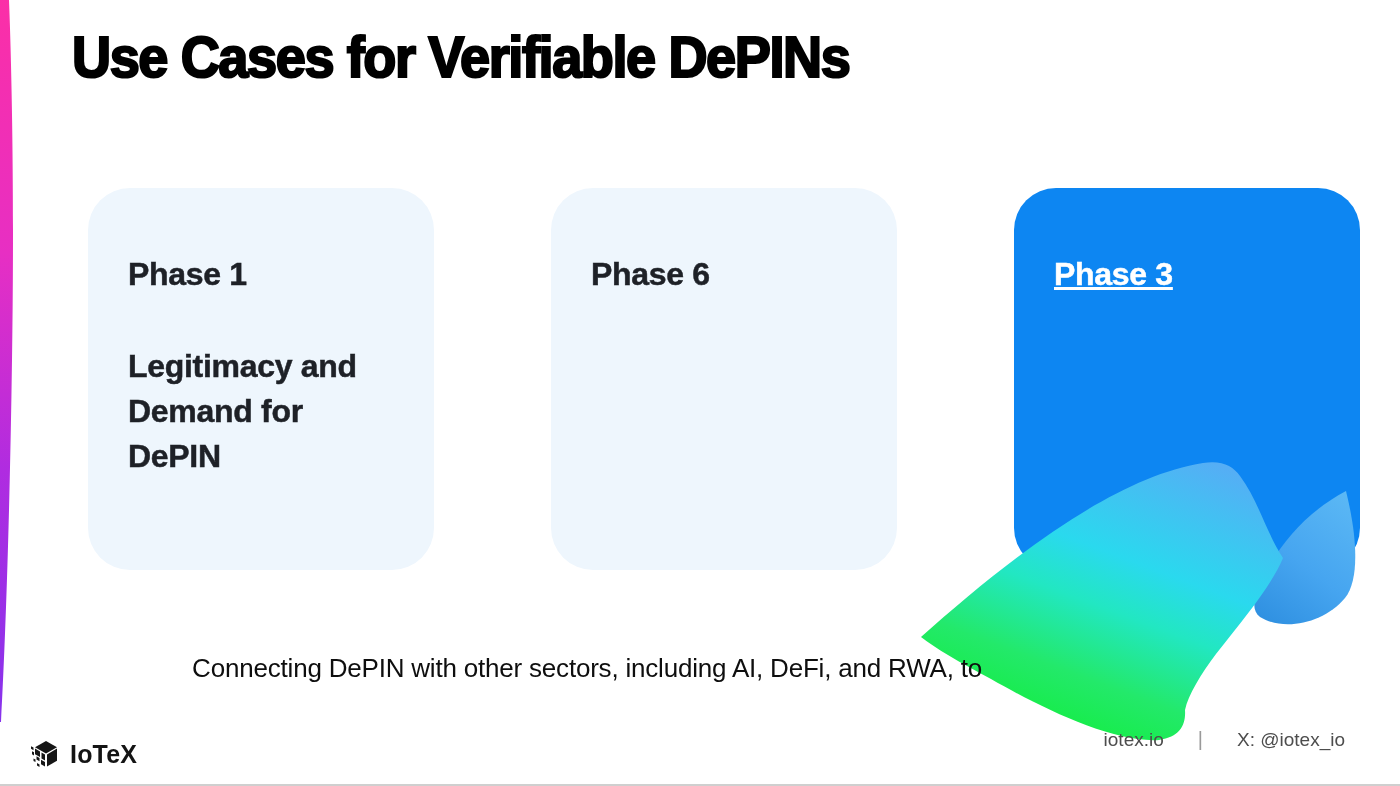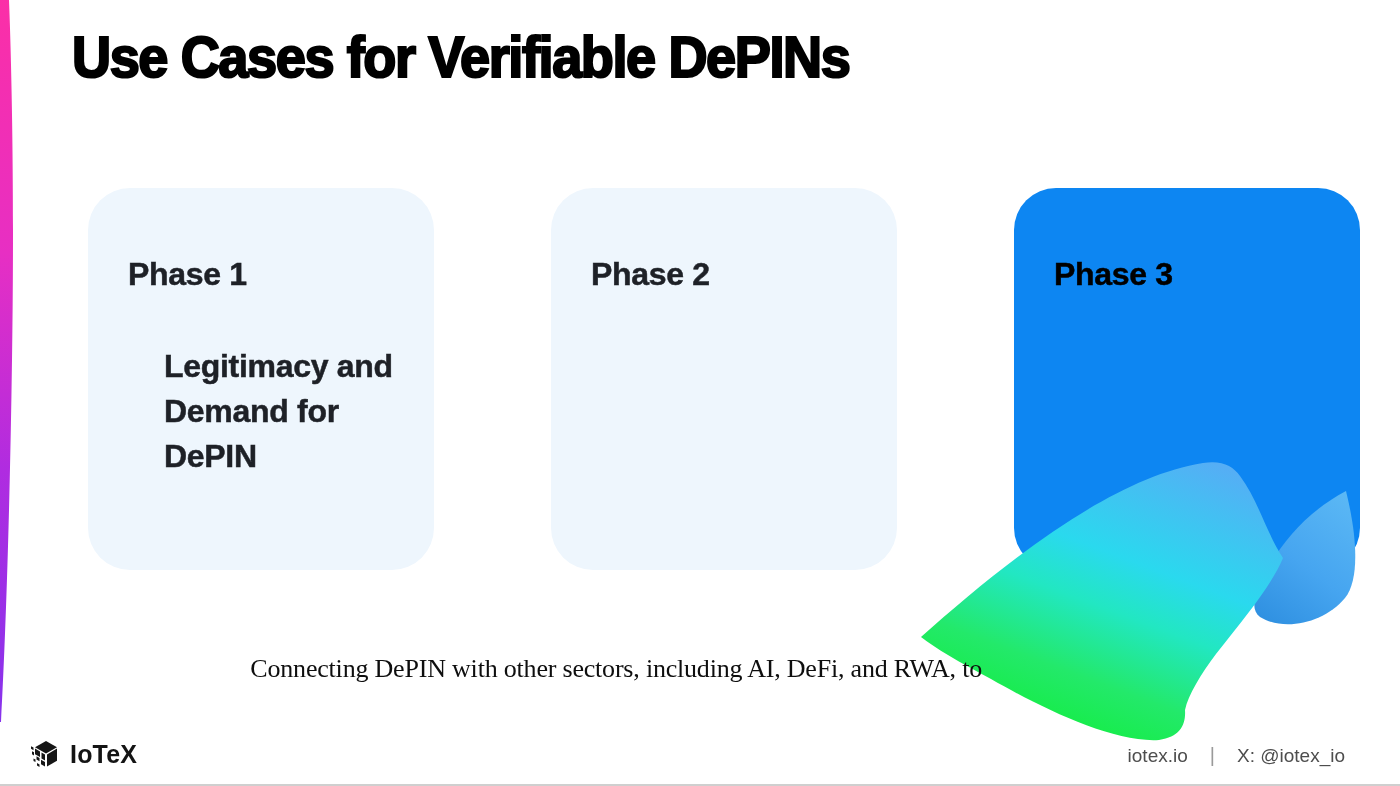--- a/index.html
+++ b/index.html
@@ -35,54 +35,52 @@
   .cards{
     position:absolute;left:88px;top:188px;
     display:flex;gap:117px;
   }
   .card{
     width:346px;height:382px;
     border-radius:42px;
     padding:66px 36px 0 40px;
   }
   .card.light{background:var(--card-light);color:var(--text-dark);}
-  .card.primary{background:var(--accent-blue);color:#000000;}
+  .card.primary{background:var(--accent-blue);color:#ffffff;text-decoration:underline;}
   .card .phase{
     font-size:32px;line-height:40px;font-weight:bold;
     -webkit-text-stroke:0.5px currentColor;
     letter-spacing:-0.3px;
   }
   .card .desc{
     margin-top:50px;
     font-size:32px;line-height:45px;font-weight:bold;
     -webkit-text-stroke:0.5px currentColor;
     letter-spacing:-0.3px;
     white-space:pre-line;
-    margin-left:36px;
   }
   .ribbon-svg{position:absolute;left:0;top:0;width:1400px;height:786px;pointer-events:none;}
   .caption{
     position:absolute;top:652px;right:418px;
     text-align:right;
     font-size:26px;line-height:33px;
     color:#0e0e0e;letter-spacing:-0.2px;
     white-space:nowrap;
-    font-family:Liberation Serif, serif;
   }
   .footer-left{
     position:absolute;left:30px;top:738px;
     display:flex;align-items:center;gap:8px;
   }
   .brand-text{
     font-size:25px;font-weight:bold;color:#141414;
     letter-spacing:0.2px;
   }
   .footer-right{
-    position:absolute;right:55px;top:744px;
-    display:flex;align-items:center;gap:22px;
+    position:absolute;right:55px;top:728px;
+    display:flex;align-items:center;gap:34px;
     font-size:19px;color:var(--footer-gray);
   }
   .footer-sep{color:#9a9a9a;font-size:20px;}
 </style>
 </head>
 <body>
 
 <svg class="stripe-svg" viewBox="0 0 1400 786" aria-hidden="true">
   <defs>
     <linearGradient id="stripeGrad" x1="0" y1="0" x2="0" y2="1">
@@ -97,21 +95,21 @@
 
 <h1 class="page-title">Use Cases for Verifiable DePINs</h1>
 
 <div class="cards">
   <article class="card light">
     <div class="phase">Phase 1</div>
     <div class="desc">Legitimacy and
 Demand for DePIN</div>
   </article>
   <article class="card light">
-    <div class="phase">Phase 2</div>
+    <div class="phase">Phase 6</div>
   </article>
   <article class="card primary">
     <div class="phase">Phase 3</div>
   </article>
 </div>
 
 <svg class="ribbon-svg" viewBox="0 0 1400 786" aria-hidden="true">
   <defs>
     <linearGradient id="wingGrad" x1="1350" y1="490" x2="1255" y2="620" gradientUnits="userSpaceOnUse">
       <stop offset="0" stop-color="#5CB9F5"></stop>

